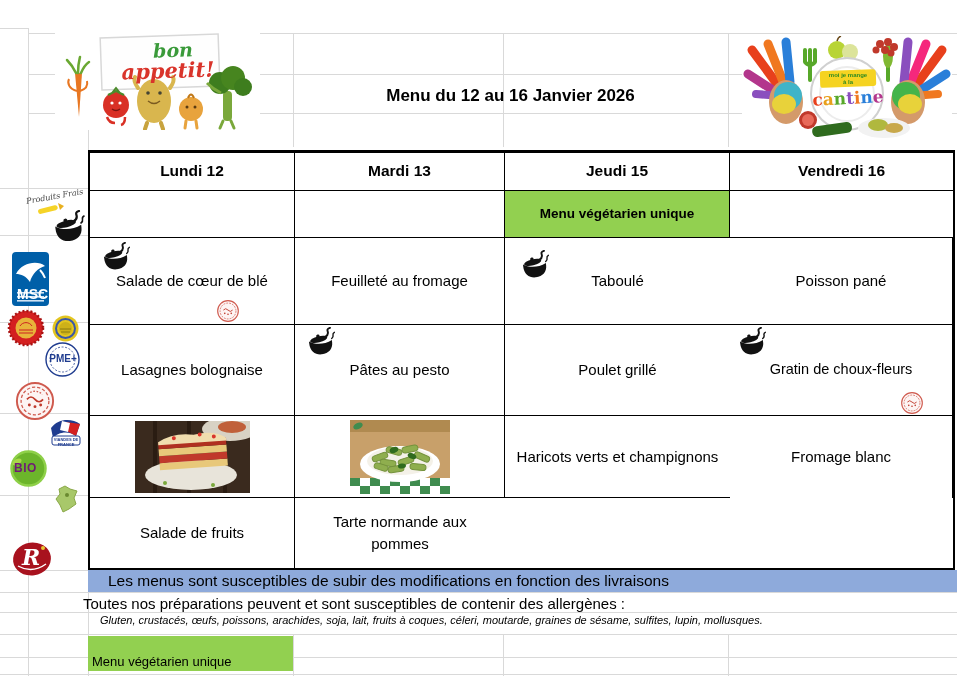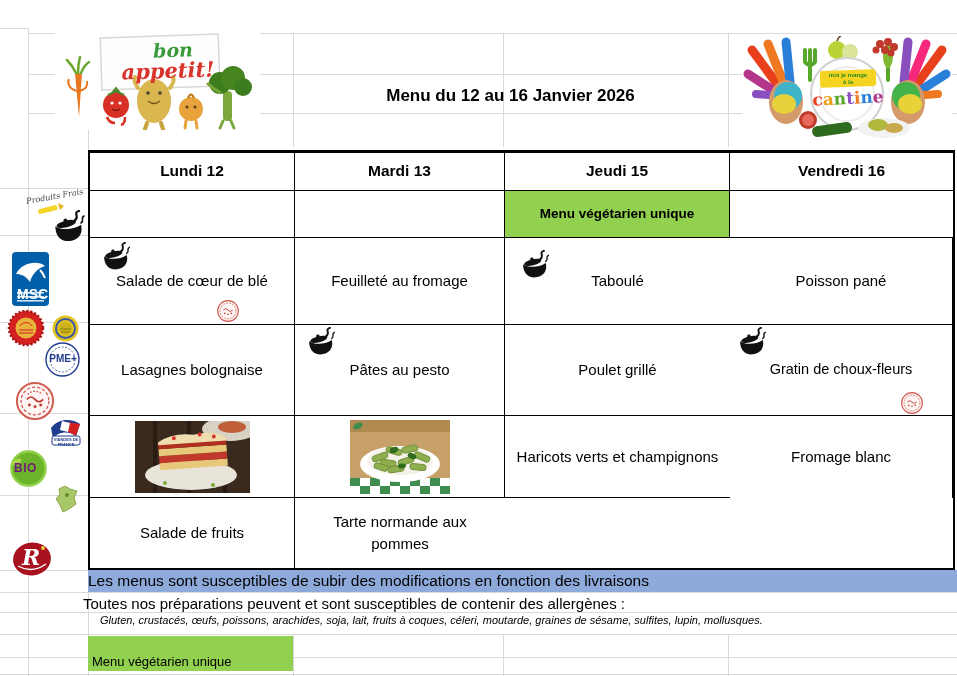--- a/index.html
+++ b/index.html
@@ -19,21 +19,21 @@
          position:relative;display:flex;align-items:center;justify-content:center;
          text-align:center;padding:2px 8px;font-size:15px;line-height:1.45;}
   .tcell.lastcol{border-right:none;}
   .tcell.lastrow{border-bottom:none;}
   .tcell.day{font-weight:bold;font-size:15.5px;}
   .tcell.green{background:#92D050;font-weight:bold;font-size:13.5px;}
   .pot{position:absolute;width:30px;height:30px;}
   .stamp{position:absolute;width:24px;height:24px;}
   
   #notice-banner{left:88px;top:570px;width:869px;height:22px;background:#8EAADB;
-                 font-size:15.5px;line-height:21px;padding-left:0;box-sizing:border-box;}
+                 font-size:15.5px;line-height:21px;padding-left:20px;box-sizing:border-box;}
   #allergen-intro{left:83px;top:595px;font-size:15px;}
   #allergen-list{left:100px;top:614px;font-size:11px;font-style:italic;}
   #legend-box{left:88px;top:636px;width:205px;height:35px;background:#92D050;
               display:flex;align-items:flex-end;padding:2px 4px;box-sizing:border-box;font-size:13px;}
   
   .imgbox{background:#fff;}
   .cantine-word span{font-weight:bold;font-size:17px;font-family:"DejaVu Serif",serif;}
   .tinytext{font-size:6px;font-weight:bold;color:#2e8b22;line-height:1.1;}
 </style>
 </head>

